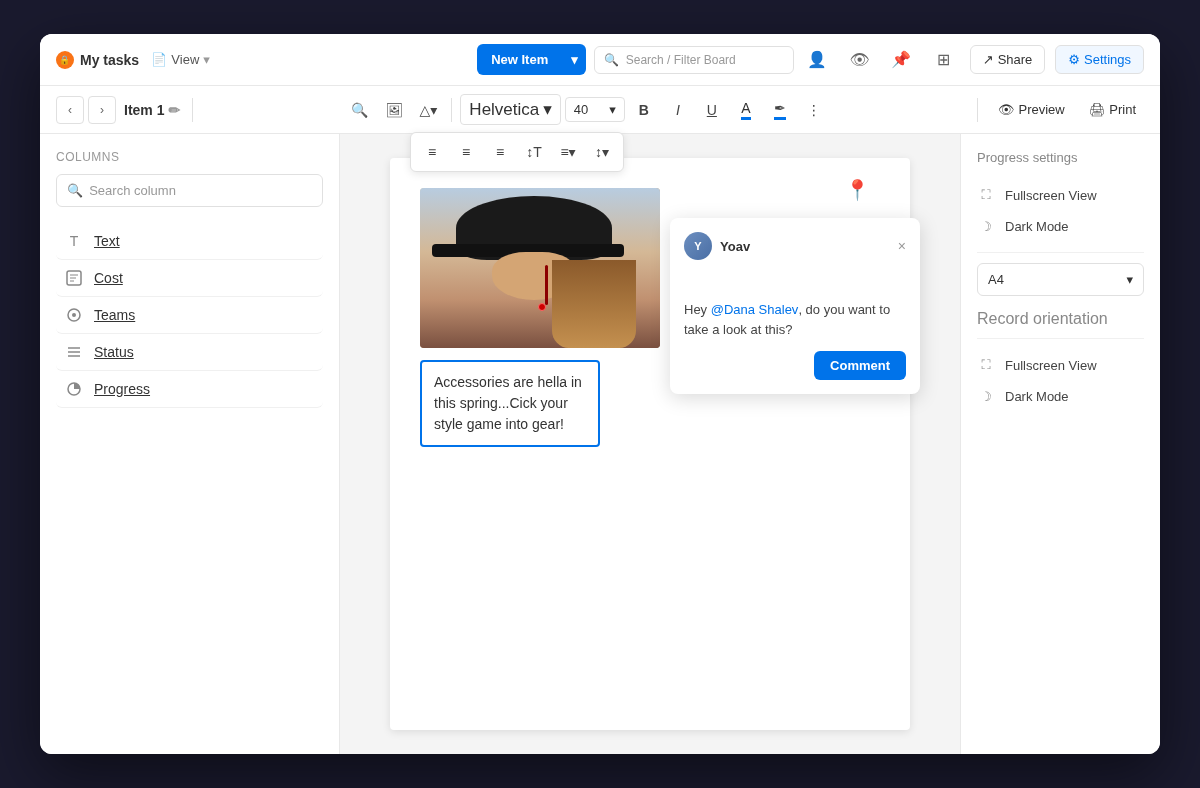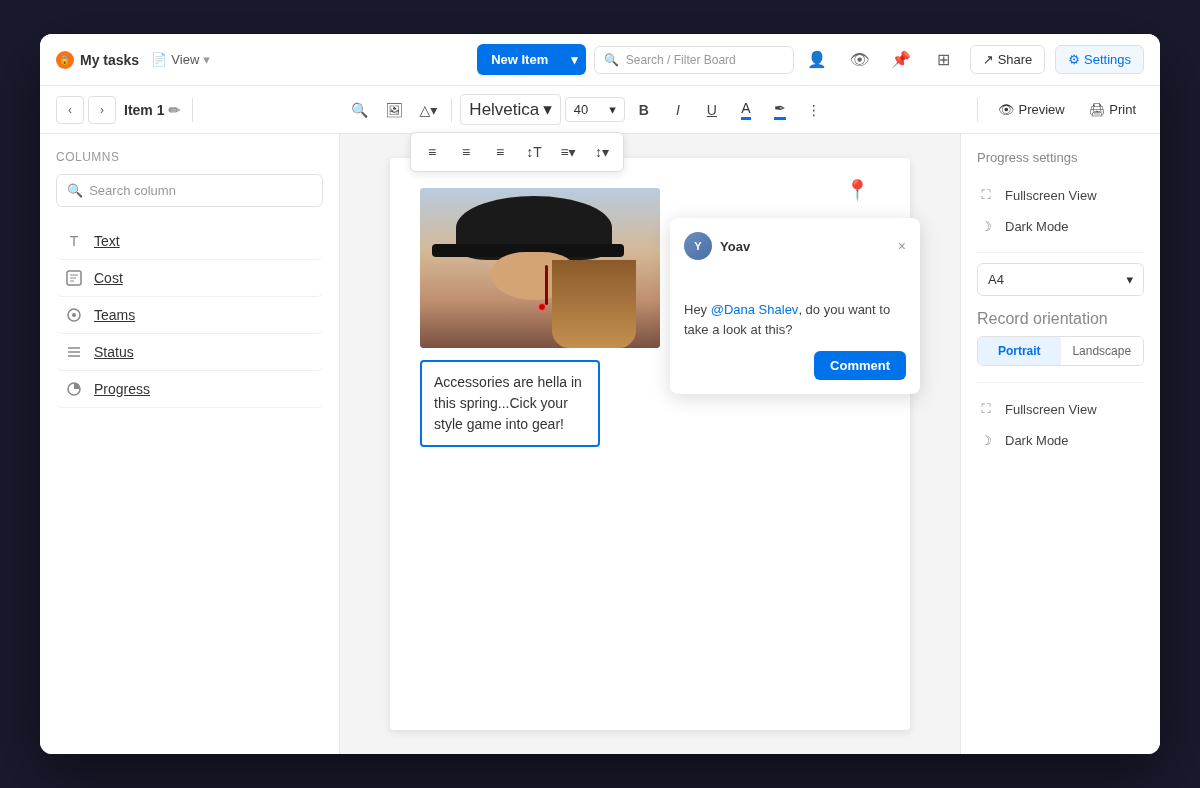--- a/index.html
+++ b/index.html
@@ -726,24 +726,20 @@
       </div>
 
       <div class="settings-section-divider"></div>
 
       <div class="page-size-select">
         <span>A4</span>
         <span>▾</span>
       </div>
 
       <div class="orientation-label">Record orientation</div>
-      <div class="orientation-toggle">
-        <button class="orientation-btn active">Portrait</button>
-        <button class="orientation-btn">Landscape</button>
-      </div>
 
       <div class="settings-section-divider"></div>
 
       <div class="settings-item">
         <span class="settings-item-icon">⛶</span>
         <span>Fullscreen View</span>
       </div>
       <div class="settings-item">
         <span class="settings-item-icon">☽</span>
         <span>Dark Mode</span>

